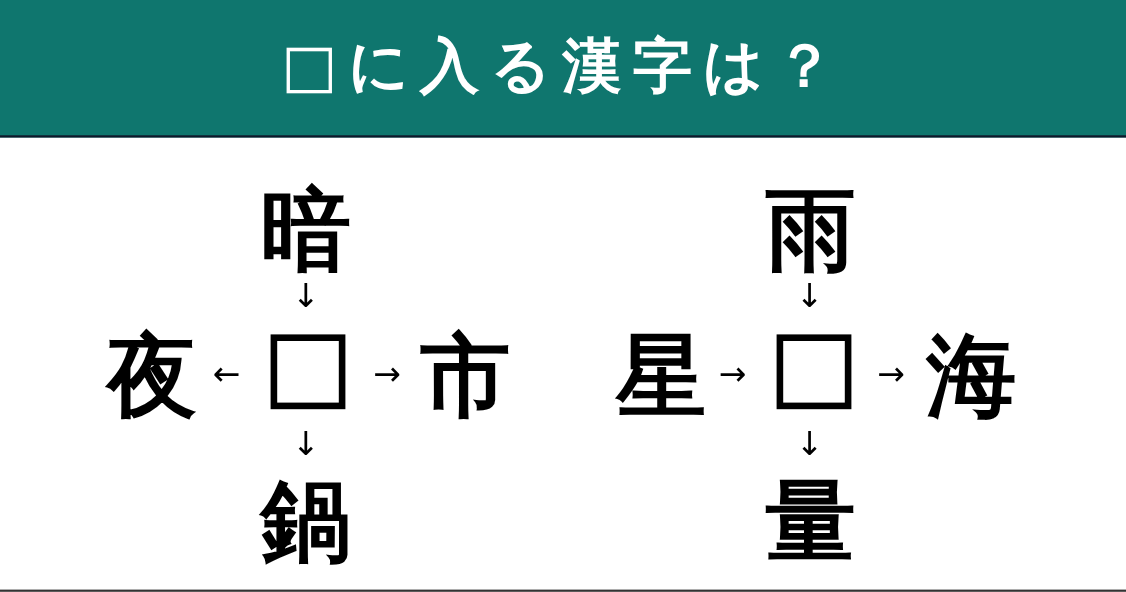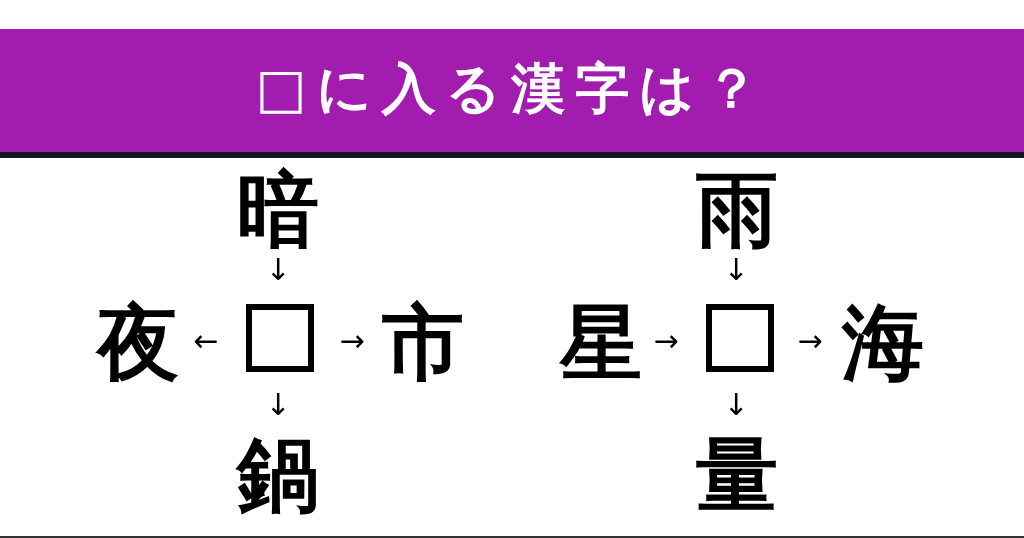--- a/index.html
+++ b/index.html
@@ -4,23 +4,23 @@
 <style>
   html, body { margin: 0; padding: 0; }
   body {
     width: 1024px; height: 538px; overflow: hidden;
     background: #ffffff;
     font-family: "DejaVu Sans", sans-serif;
     position: relative;
   }
   .header {
     position: absolute; left: 0; top: 0; width: 1024px; height: 123px;
-    background: #a21caf;
-    border-bottom: 6px solid #0f172a;
-    display: flex; align-items: center; justify-content: center; margin-top: 29px;
+    background: #0f766e;
+    border-bottom: 2px solid #0f172a;
+    display: flex; align-items: center; justify-content: center;
   }
   .header-title {
     color: #ffffff; font-size: 54px; font-weight: bold;
     letter-spacing: 10px; margin-top: -2px;
   }
   .bottom-line {
     position: absolute; left: 0; bottom: 0; width: 1024px; height: 2px;
     background: #333333;
   }
   .kanji {

